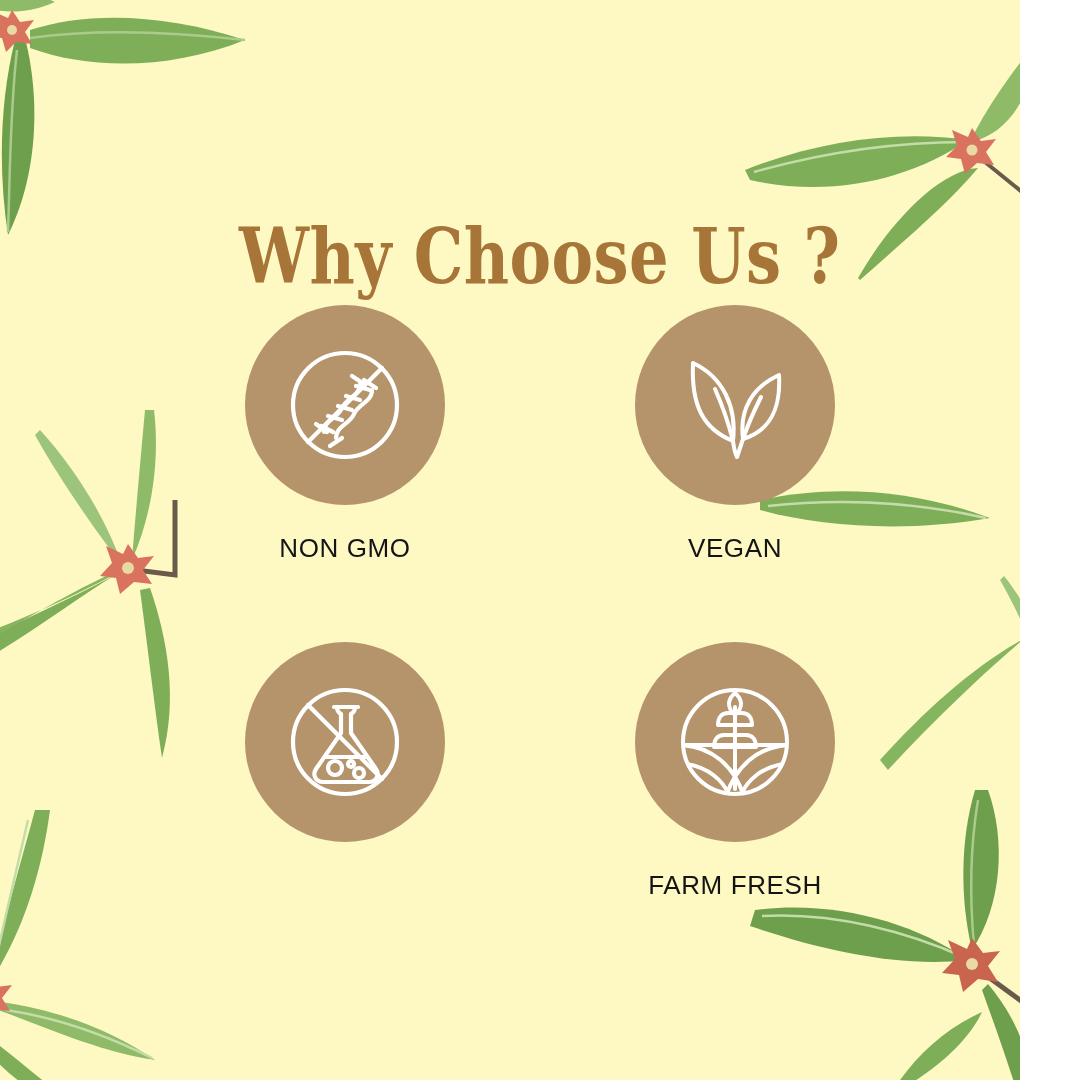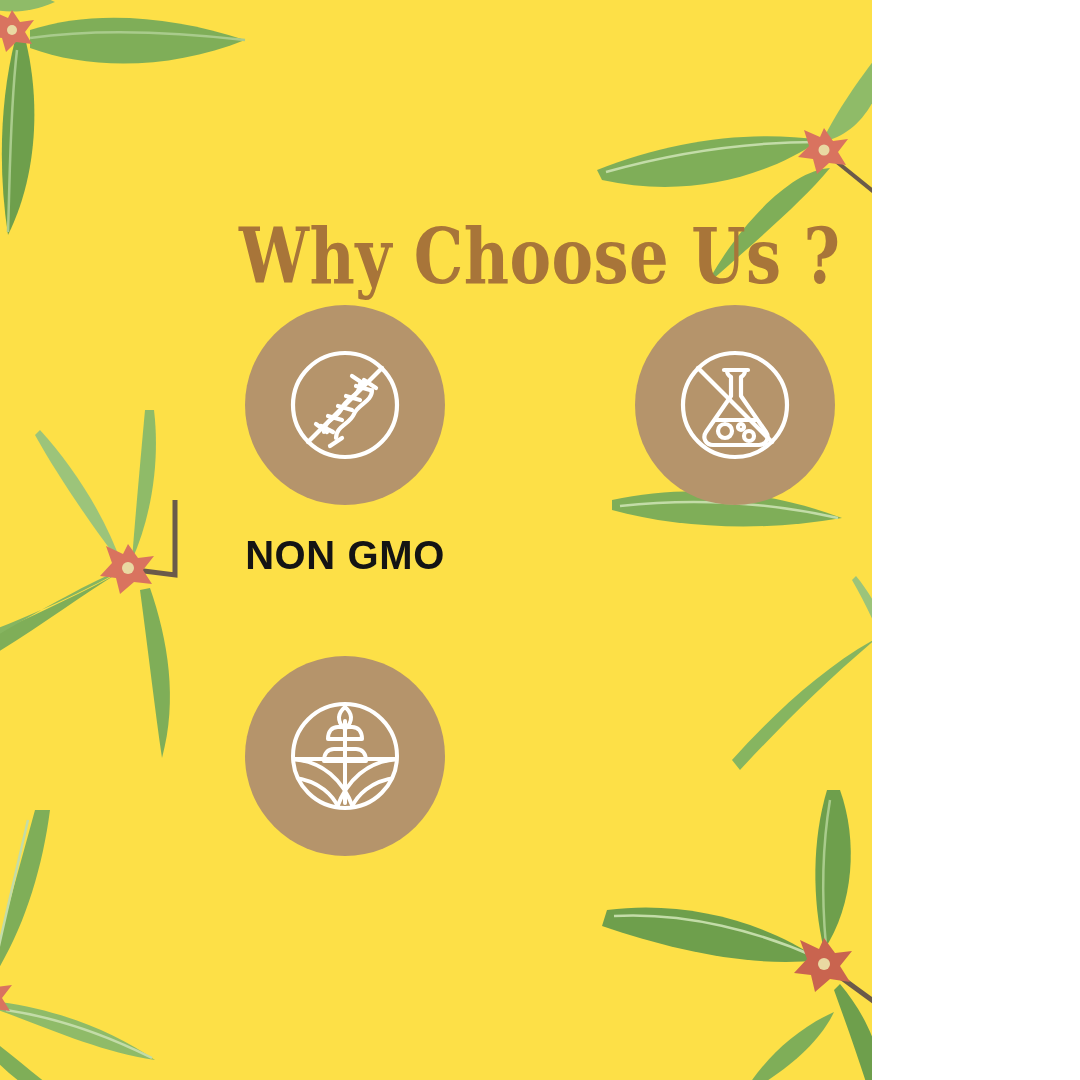--- a/index.html
+++ b/index.html
@@ -8,23 +8,23 @@
   }
   body {
     width: 1080px;
     height: 1080px;
     overflow: hidden;
     font-family: "Liberation Sans", sans-serif;
   }
 
   #poster {
     position: relative;
-    width: 872px;
+    width: 1020px;
     height: 1080px;
-    background: #fde047;
+    background: #fef9c3;
     overflow: hidden;
   }
 
   
   .botanical {
     position: absolute;
     inset: 0;
     pointer-events: none;
   }
   .sprig { position: absolute; }
@@ -73,22 +73,22 @@
     border-radius: 50%;
     background: #B5946B;
     display: flex;
     align-items: center;
     justify-content: center;
   }
   .badge svg { display: block; }
   .feature-label {
     margin-top: 28px;
     font-family: "Liberation Sans", sans-serif;
-    font-weight: 700;
-    font-size: 40px;
+    font-weight: 400;
+    font-size: 26px;
     letter-spacing: 0.6px;
     color: #141414;
     text-transform: uppercase;
     white-space: nowrap;
   }
 </style>
 </head>
 <body>
 
 <div id="poster">
@@ -202,20 +202,35 @@
           <line x1="76" y1="46" x2="90" y2="50"></line>
           <line x1="36" y1="84" x2="47" y2="92"></line>
           <line x1="72" y1="36" x2="84" y2="44"></line>
           <line x1="50" y1="106" x2="62" y2="98"></line>
           <line x1="84" y1="40" x2="96" y2="48"></line>
         </svg>
       </div>
       <div class="feature-label">NON GMO</div>
     </div>
 
+    <div class="feature">
+      <div class="badge">
+        <svg width="120" height="120" viewBox="0 0 120 120" fill="none" stroke="#FFFFFF" stroke-width="4" stroke-linecap="round" stroke-linejoin="round">
+
+          <path d="M18 18 C16 60 28 84 58 96 C62 62 48 32 18 18 Z"></path>
+          <path d="M40 44 C48 62 54 80 58 96"></path>
+
+          <path d="M104 30 C106 66 94 86 68 94 C64 64 78 42 104 30 Z"></path>
+          <path d="M86 52 C78 68 72 82 68 94"></path>
+
+          <path d="M58 96 C59 104 60 108 62 112 C64 106 66 100 68 94"></path>
+        </svg>
+      </div>
+      <div class="feature-label">VEGAN</div>
+    </div>
 
     <div class="feature">
       <div class="badge">
         <svg width="130" height="130" viewBox="0 0 130 130" fill="none" stroke="#FFFFFF" stroke-width="4.2" stroke-linecap="round" stroke-linejoin="round">
           <circle cx="65" cy="65" r="52"></circle>
 
           <path d="M54 30 L78 30"></path>
           <path d="M57 30 C57 34 59 36 61 37 L61 56 L36 92 C32 98 36 105 43 105 L89 105 C96 105 100 98 96 92 L71 56 L71 37 C73 36 75 34 75 30"></path>
           <path d="M45 80 L86 80"></path>
           <circle cx="55" cy="91" r="7"></circle>
@@ -249,16 +264,17 @@
             <path d="M65 16 C72 22 74 30 65 38 C56 30 58 22 65 16 Z"></path>
 
             <path d="M65 48 L48 48 C48 40 52 36 58 36 L65 36"></path>
             <path d="M65 48 L82 48 C82 40 78 36 72 36 L65 36"></path>
 
             <path d="M65 70 L44 70 C44 62 48 58 54 58 L65 58"></path>
             <path d="M65 70 L86 70 C86 62 82 58 76 58 L65 58"></path>
           </g>
         </svg>
       </div>
+      <div class="feature-label">FARM FRESH</div>
     </div>
 
   </div>
 </div>
 
 </body></html>

